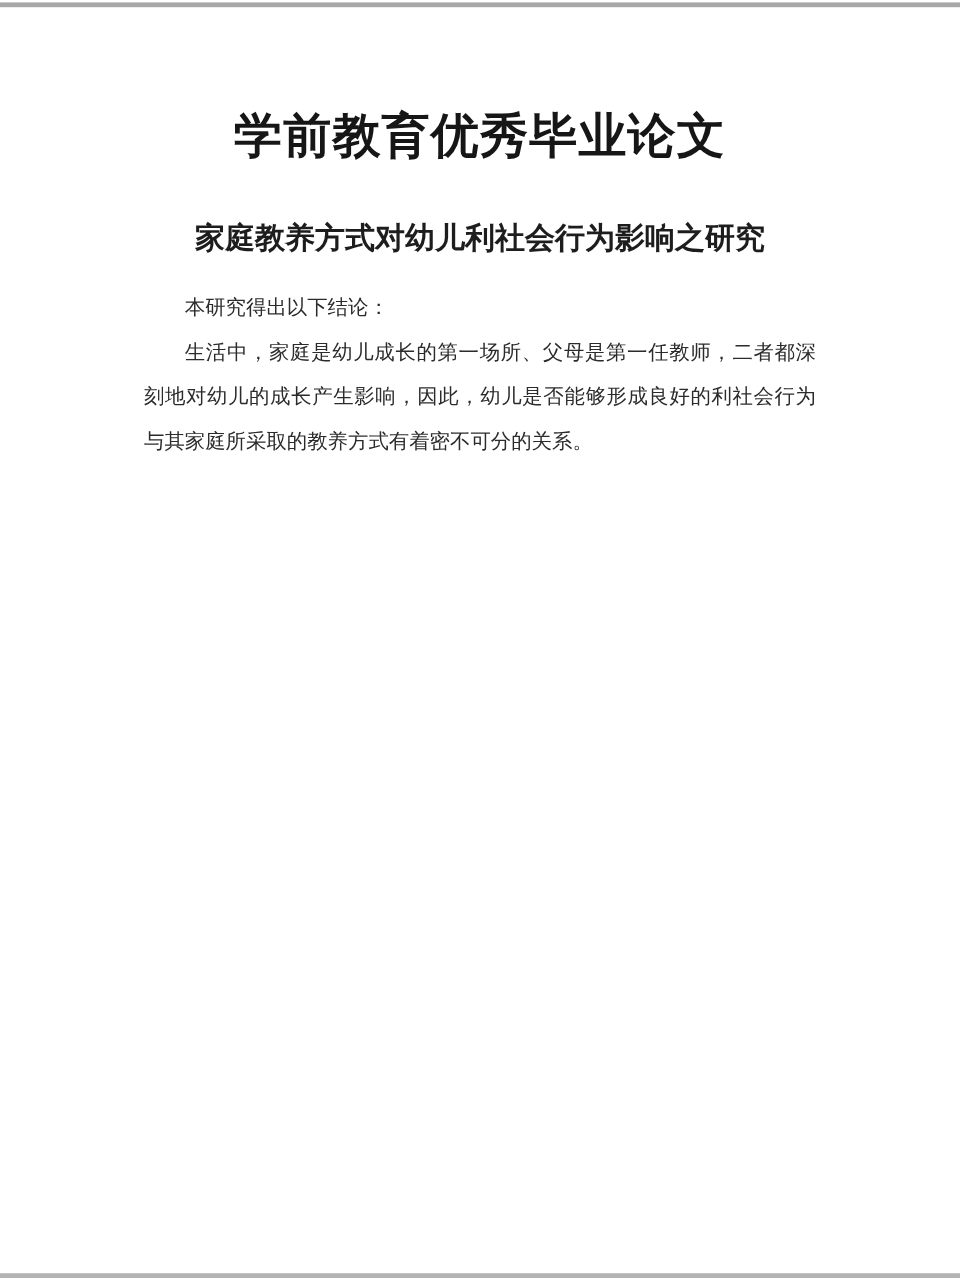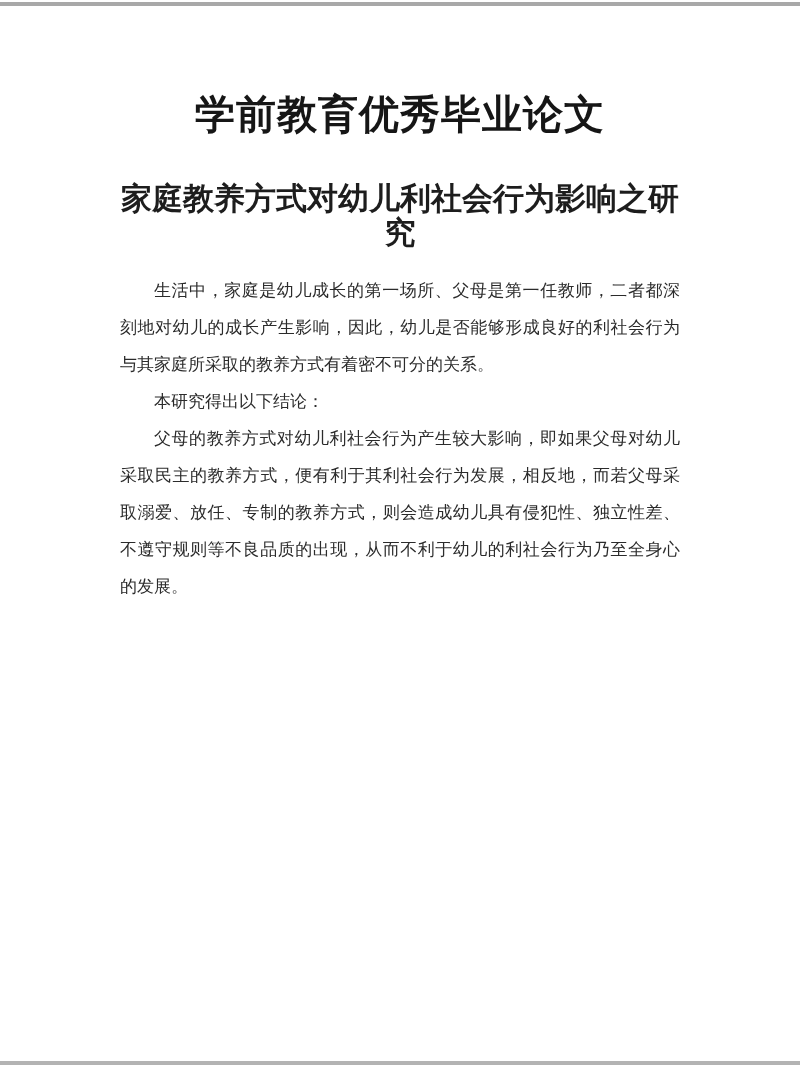--- a/index.html
+++ b/index.html
@@ -49,21 +49,21 @@
     line-height: 48px;
     color: #161616;
     letter-spacing: 1px;
   }
 
   .thesis-subtitle {
     margin-top: 44px;
     text-align: center;
     font-family: "Liberation Sans", sans-serif;
     font-weight: 700;
-    font-size: 31px;
+    font-size: 25px;
     line-height: 34px;
     color: #1d1d1d;
   }
 
   .abstract-heading {
     margin-top: 44px;
     text-align: center;
     font-family: "Liberation Serif", serif;
     font-weight: 600;
     font-size: 24px;
@@ -111,23 +111,22 @@
   <div class="edge-bar-top"></div>
 
   <div class="content">
 
     <h1 class="thesis-title">学前教育优秀毕业论文</h1>
 
     <h2 class="thesis-subtitle">家庭教养方式对幼儿利社会行为影响之研究</h2>
 
 
     <div class="abstract-body">
+      <p>本研究得出以下结论：</p>
       <p>生活中，家庭是幼儿成长的第一场所、父母是第一任教师，二者都深刻地对幼儿的成长产生影响，因此，幼儿是否能够形成良好的利社会行为与其家庭所采取的教养方式有着密不可分的关系。</p>
-      <p>本研究得出以下结论：</p>
-      <p>父母的教养方式对幼儿利社会行为产生较大影响，即如果父母对幼儿采取民主的教养方式，便有利于其利社会行为发展，相反地，而若父母采取溺爱、放任、专制的教养方式，则会造成幼儿具有侵犯性、独立性差、不遵守规则等不良品质的出现，从而不利于幼儿的利社会行为乃至全身心的发展。</p>
     </div>
 
 
   </div>
 
   <div class="edge-bar-bottom"></div>
 
 </div>
 
 </body></html>

